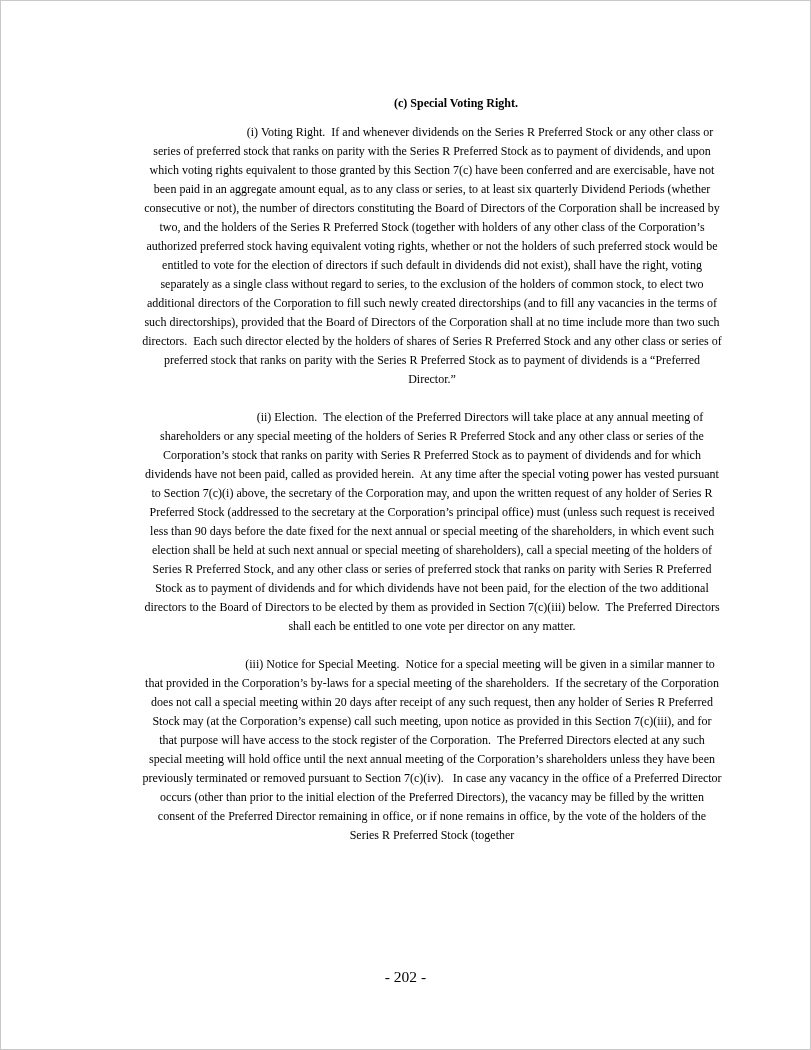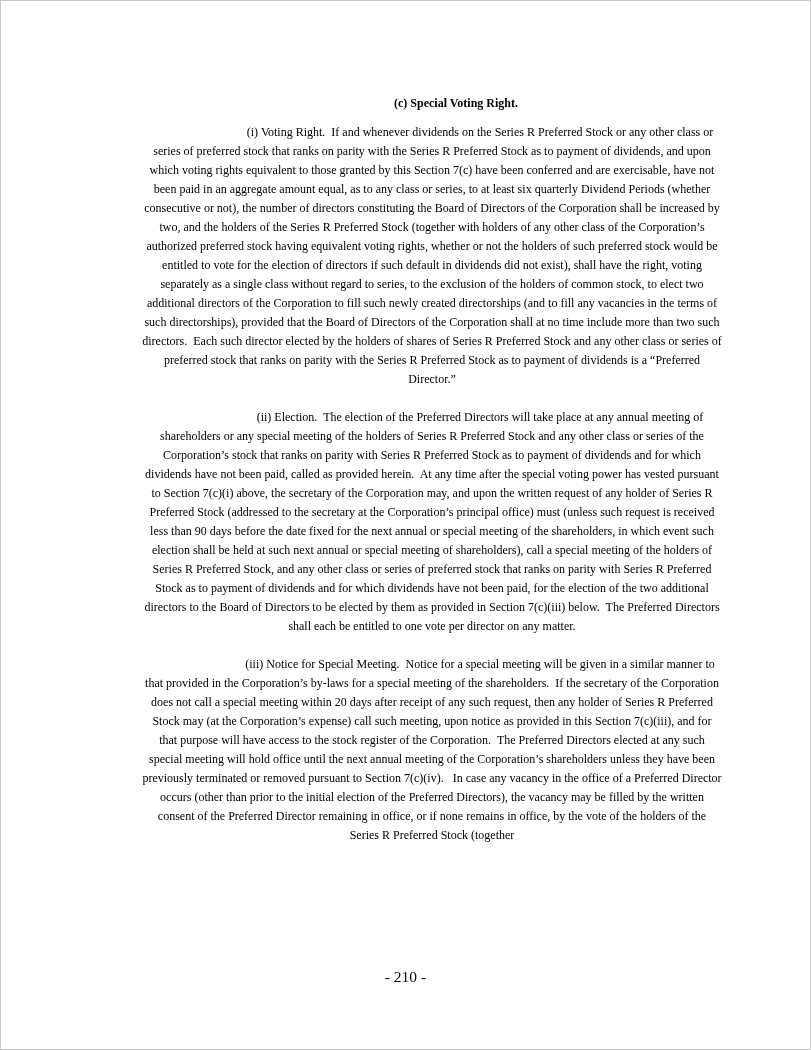--- a/index.html
+++ b/index.html
@@ -60,14 +60,14 @@
     <p class="heading">(c) Special Voting Right.</p>
 
     <p class="para"><span class="lead">(i) Voting Right.</span><span>  If and whenever dividends on the Series R Preferred Stock or any other class or series of preferred stock that ranks on parity with the Series R Preferred Stock as to payment of dividends, and upon which voting rights equivalent to those granted by this Section 7(c) have been conferred and are exercisable, have not been paid in an aggregate amount equal, as to any class or series, to at least six quarterly Dividend Periods (whether consecutive or not), the number of directors constituting the Board of Directors of the Corporation shall be increased by two, and the holders of the Series R Preferred Stock (together with holders of any other class of the Corporation’s authorized preferred stock having equivalent voting rights, whether or not the holders of such preferred stock would be entitled to vote for the election of directors if such default in dividends did not exist), shall have the right, voting separately as a single class without regard to series, to the exclusion of the holders of common stock, to elect two additional directors of the Corporation to fill such newly created directorships (and to fill any vacancies in the terms of such directorships), provided that the Board of Directors of the Corporation shall at no time include more than two such directors.  Each such director elected by the holders of shares of Series R Preferred Stock and any other class or series of preferred stock that ranks on parity with the Series R Preferred Stock as to payment of dividends is a “Preferred Director.”</span></p>
 
     <p class="para"><span class="lead">(ii) Election.</span><span>  The election of the Preferred Directors will take place at any annual meeting of shareholders or any special meeting of the holders of Series R Preferred Stock and any other class or series of the Corporation’s stock that ranks on parity with Series R Preferred Stock as to payment of dividends and for which dividends have not been paid, called as provided herein.  At any time after the special voting power has vested pursuant to Section 7(c)(i) above, the secretary of the Corporation may, and upon the written request of any holder of Series R Preferred Stock (addressed to the secretary at the Corporation’s principal office) must (unless such request is received less than 90 days before the date fixed for the next annual or special meeting of the shareholders, in which event such election shall be held at such next annual or special meeting of shareholders), call a special meeting of the holders of Series R Preferred Stock, and any other class or series of preferred stock that ranks on parity with Series R Preferred Stock as to payment of dividends and for which dividends have not been paid, for the election of the two additional directors to the Board of Directors to be elected by them as provided in Section 7(c)(iii) below.  The Preferred Directors shall each be entitled to one vote per director on any matter.</span></p>
 
     <p class="para"><span class="lead">(iii) Notice for Special Meeting.</span><span>  Notice for a special meeting will be given in a similar manner to that provided in the Corporation’s by-laws for a special meeting of the shareholders.  If the secretary of the Corporation does not call a special meeting within 20 days after receipt of any such request, then any holder of Series R Preferred Stock may (at the Corporation’s expense) call such meeting, upon notice as provided in this Section 7(c)(iii), and for that purpose will have access to the stock register of the Corporation.  The Preferred Directors elected at any such special meeting will hold office until the next annual meeting of the Corporation’s shareholders unless they have been previously terminated or removed pursuant to Section 7(c)(iv).   In case any vacancy in the office of a Preferred Director occurs (other than prior to the initial election of the Preferred Directors), the vacancy may be filled by the written consent of the Preferred Director remaining in office, or if none remains in office, by the vote of the holders of the Series R Preferred Stock (together</span></p>
 
   </div>
 
-  <div class="page-number">- 210 -</div>
+  <div class="page-number">- 202 -</div>
 </div>
 
 </body></html>

